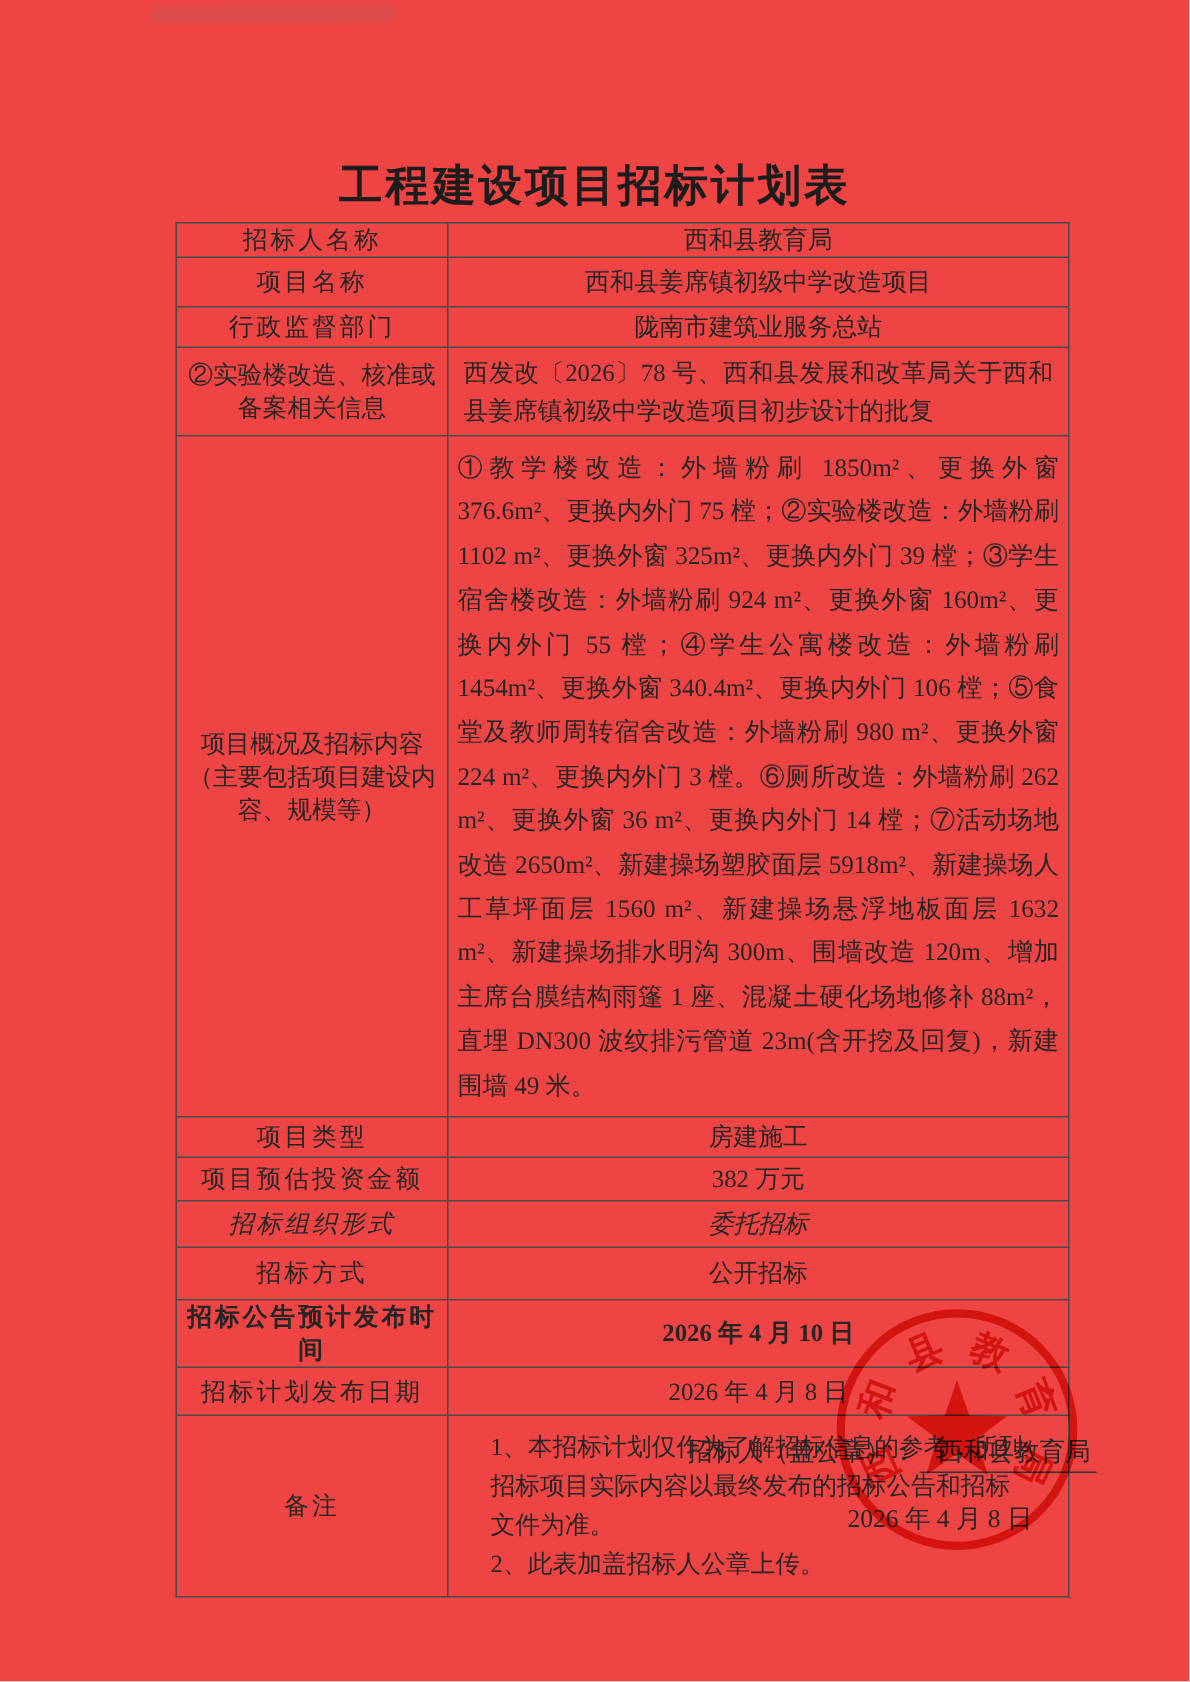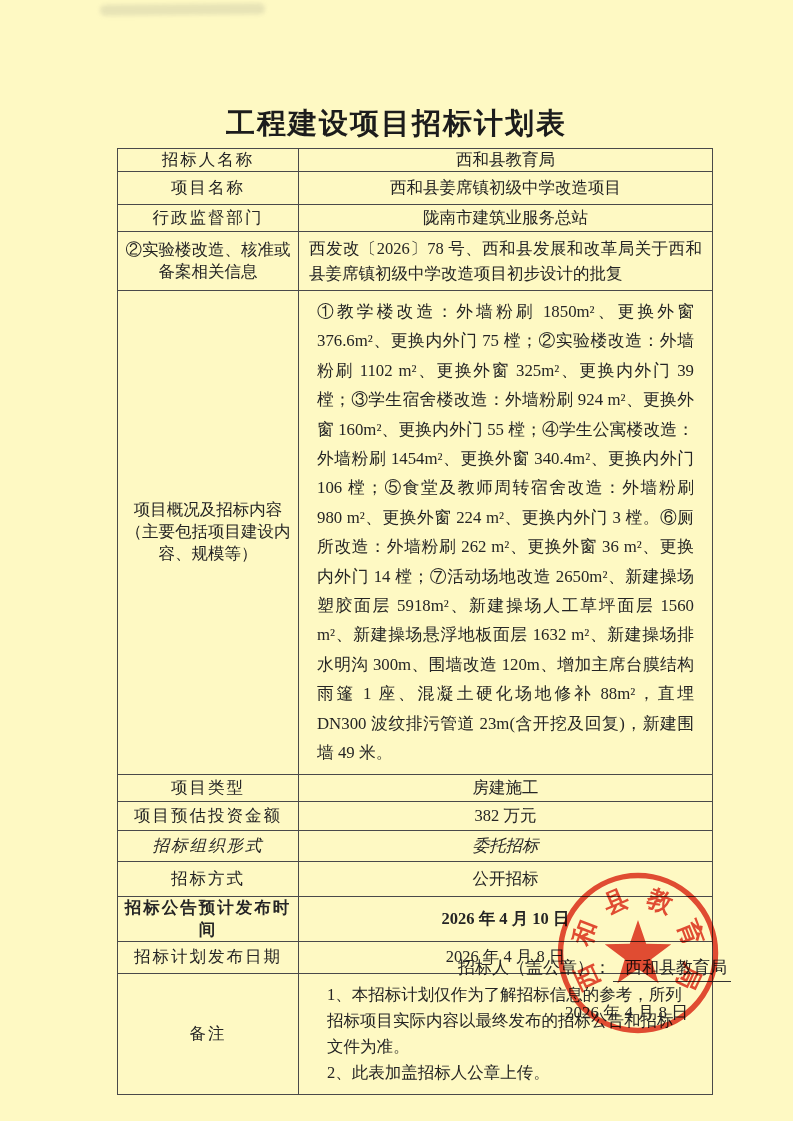--- a/index.html
+++ b/index.html
@@ -1,19 +1,19 @@
 <!DOCTYPE html>
 <html><head>
 <meta charset="utf-8">
 <style>
   html,body{margin:0;padding:0;background:#ffffff;}
   .page{
     position:relative;
     width:793px;height:1121px;
-    background:#fef9c3;
+    background:#ef4444;
     font-family:"Liberation Serif","DejaVu Serif",serif;
     color:#222;
     overflow:hidden;
   }
   .scan-smudge{
     position:absolute;left:100px;top:4px;width:165px;height:11px;
     background:rgba(110,110,115,.16);
     filter:blur(2px);
     transform:rotate(-.6deg);
     border-radius:6px;
@@ -45,21 +45,21 @@
   td.val{width:401px;text-align:center;}
   td.val.just{
     text-align:justify;
     text-justify:inter-ideograph;
     padding:4px 10px;
     line-height:25px;
   }
   td.val.big{
     text-align:justify;
     text-justify:inter-ideograph;
-    padding:6px 18px;
+    padding:6px 6px;
     line-height:29.4px;
     font-size:16.8px;
   }
   td.val.notes{
     text-align:left;
     padding:8px 28px;
     line-height:26px;
     vertical-align:top;
   }
   tr.r1{height:15px;} tr.r2{height:33px;} tr.r3{height:27px;}

